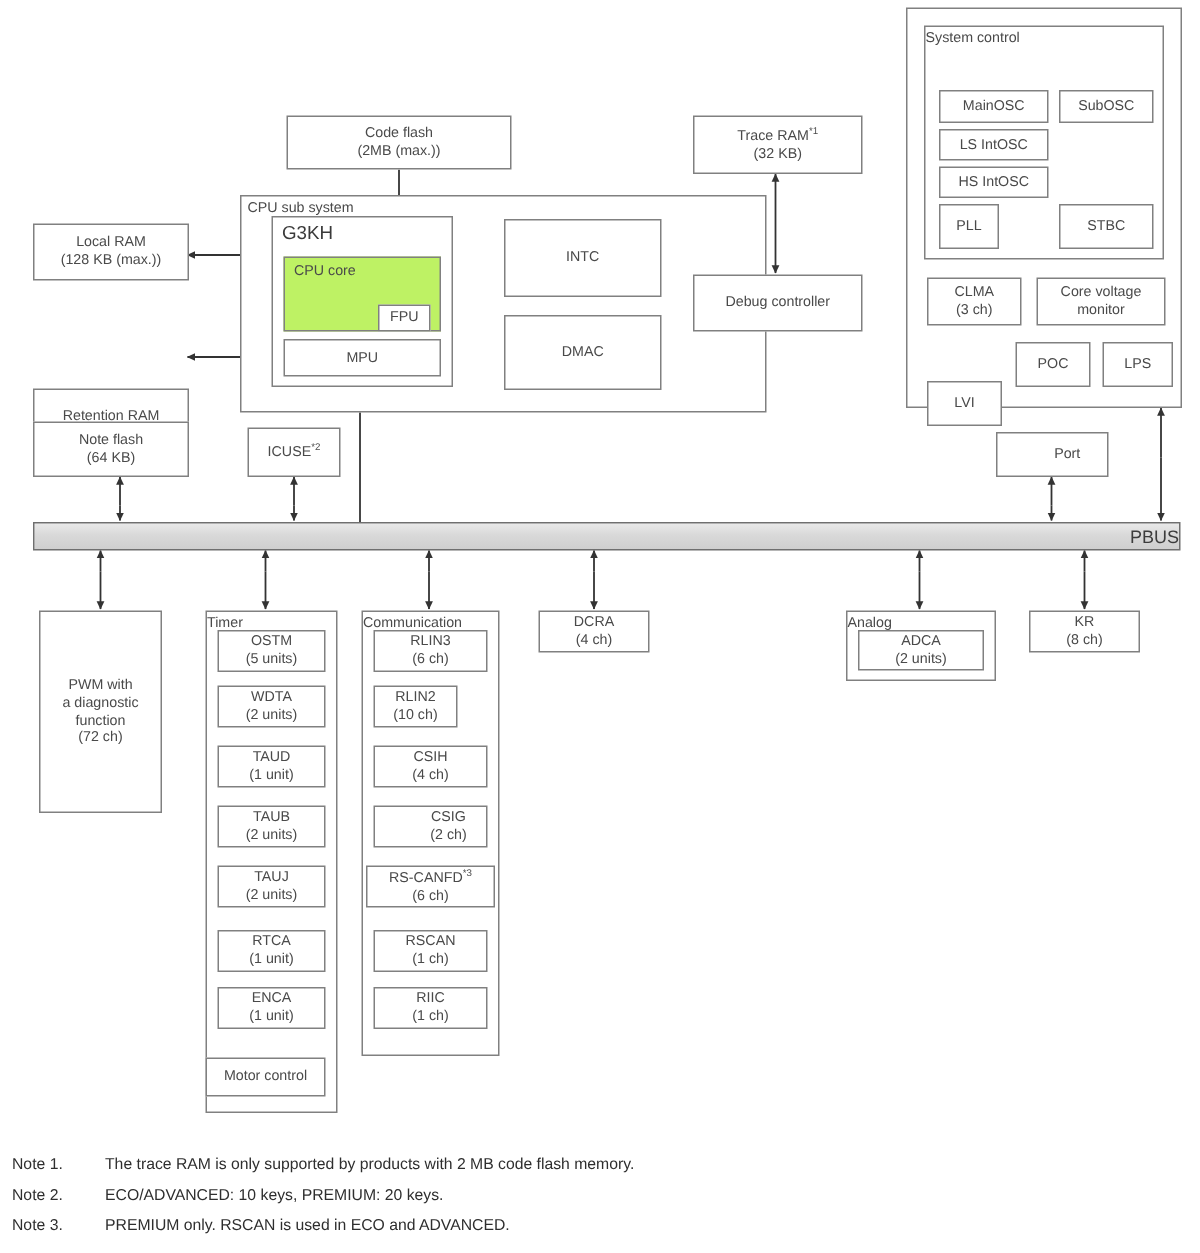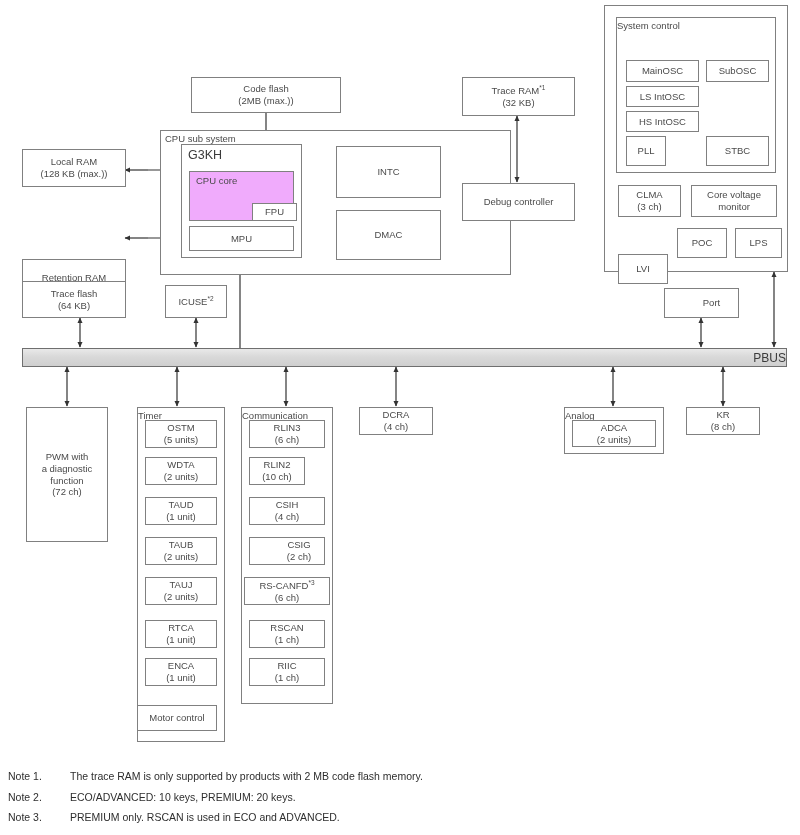--- a/index.html
+++ b/index.html
@@ -38,21 +38,21 @@
     border:1.3px solid #808080;background:#ffffff;
   }
   .g3kh>.gtitle{position:absolute;left:6px;top:3px;font-size:12.5px;color:#3a3a3a;}
   .sup{font-size:6.5px;vertical-align:super;}
   svg#wires{position:absolute;left:0;top:0;width:800px;height:835px;pointer-events:none;}
   .notes{position:absolute;left:8px;top:770px;width:640px;font-size:10.5px;color:#2e2e2e;}
   .noterow{display:flex;margin-bottom:8px;line-height:1.2;}
   .notelbl{width:62px;flex:0 0 62px;}
   .notetxt{flex:1;}
   .cpucore{
-    position:absolute;box-sizing:border-box;border:1.3px solid #808080;background:#f0abfc;
+    position:absolute;box-sizing:border-box;border:1.3px solid #808080;background:#bef264;
   }
   .cpucore>.gtitle{position:absolute;left:6px;top:3px;font-size:9.5px;color:#4a4a4a;}
 </style>
 </head>
 <body>
 
 <div id="canvas">
 
   <svg id="wires" viewBox="0 0 800 835">
     <defs>
@@ -128,21 +128,21 @@
   </div>
 
   <div class="g3kh" style="left:181px;top:144px;width:121px;height:114px;">
     <div class="gtitle">G3KH</div>
   </div>
 
   <div class="cpucore" style="left:189px;top:171px;width:105px;height:50px;">
     <div class="gtitle">CPU core</div>
   </div>
 
-  <div class="box" style="left:252px;top:203px;width:45px;height:18px;">
+  <div class="box" style="left:252px;top:203px;width:35px;height:18px;">
     <span>FPU</span>
   </div>
 
   <div class="box" style="left:189px;top:226px;width:105px;height:25px;">
     <span>MPU</span>
   </div>
 
   <div class="box" style="left:336px;top:146px;width:105px;height:52px;">
     <span>INTC</span>
   </div>
@@ -159,21 +159,21 @@
     <span>Local RAM</span>
     <span class="l2">(128 KB (max.))</span>
   </div>
 
   <div class="box" style="left:22px;top:219px;width:104px;height:50px;margin-top:40px;">
     <span>Retention RAM</span>
     <span class="l2">(64 KB)</span>
   </div>
 
   <div class="box" style="left:22px;top:281px;width:104px;height:37px;">
-    <span>Trace flash</span>
+    <span>Note flash</span>
     <span class="l2">(64 KB)</span>
   </div>
 
   <div class="box" style="left:165px;top:285px;width:62px;height:33px;">
     <span><span>ICUSE</span><span class="sup">*2</span></span>
   </div>
 
   <div class="grp" style="left:604px;top:5px;width:184px;height:267px;"></div>
 
   <div class="grp" style="left:616px;top:17px;width:160px;height:156px;">

